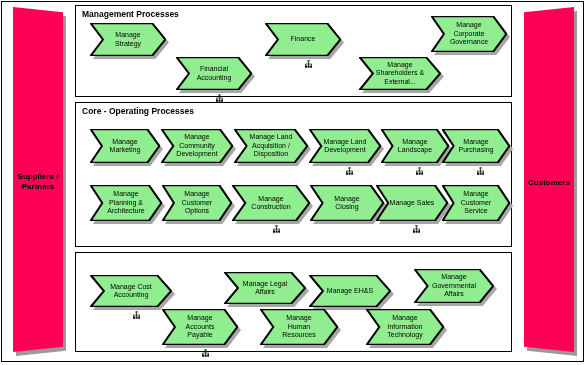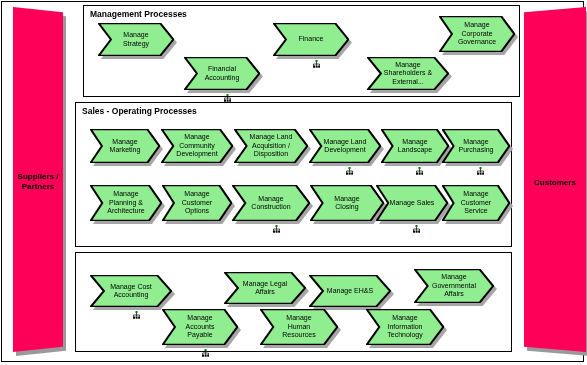--- a/index.html
+++ b/index.html
@@ -18,32 +18,32 @@
   .band .body{position:absolute;left:0;top:0;width:100%;height:100%;
     background:#ff0059;}
   .band .label{position:absolute;left:0;width:100%;text-align:center;
     font-size:8px;line-height:10px;font-weight:700;color:#000;}
 
   #band-left{left:13px;top:7px;width:50px;height:345px;}
   #band-left .body{clip-path:polygon(0% 0%,100% 1.5%,100% 98.5%,0% 100%);}
   #band-left .shadow{clip-path:polygon(0% 0%,100% 1.5%,100% 98.5%,0% 100%);}
   #band-left .label{top:165px;}
 
-  #band-right{left:524px;top:7px;width:50px;height:345px;padding-left:12px;}
+  #band-right{left:524px;top:7px;width:50px;height:345px;}
   #band-right .body{clip-path:polygon(0% 1.5%,100% 0%,100% 100%,0% 98.5%);}
   #band-right .shadow{clip-path:polygon(0% 1.5%,100% 0%,100% 100%,0% 98.5%);}
   #band-right .label{top:171px;}
 
   
   .group{position:absolute;border:1px solid #000;background:#fff;
     box-sizing:border-box;}
   .group-title{position:absolute;left:6px;top:3px;font-size:8.5px;
     font-weight:700;letter-spacing:0px;white-space:nowrap;}
 
-  #group-management{left:83px;top:5px;width:437px;height:92px;}
+  #group-management{left:75px;top:5px;width:437px;height:92px;}
   #group-operating{left:75px;top:102px;width:437px;height:145px;}
   #group-enablement{left:75px;top:252px;width:437px;height:100px;}
 
   
   .chev{position:absolute;}
   .chev .sh{position:absolute;left:3px;top:3px;width:100%;height:100%;
     background:#a6a6a6;
     clip-path:polygon(0% 0%,82% 0%,100% 50%,82% 100%,0% 100%,16% 50%);}
   .chev .bd{position:absolute;left:0;top:0;width:100%;height:100%;
     background:#90ee90;border:0;
@@ -143,21 +143,21 @@
         <div class="ol">
           <svg viewBox="0 0 100 100" preserveAspectRatio="none">
             <polygon points="1,1 82,1 99,50 82,99 1,99 17,50" fill="none" stroke="#000000" stroke-width="2" vector-effect="non-scaling-stroke"></polygon>
           </svg>
         </div>
         <div class="tx">Manage<br>Corporate<br>Governance</div>
       </div>
     </div>
 
   <div class="group" id="group-operating">
-    <div class="group-title">Sales - Operating Processes</div>
+    <div class="group-title">Core - Operating Processes</div>
   <div class="chev" style="left: 14px; top: 26px; width: 70px; height: 34px;">
         <div class="sh" style="background: rgb(166, 166, 166);"></div>
         <div class="bd" style="background: rgb(144, 238, 144);"></div>
         <div class="ol">
           <svg viewBox="0 0 100 100" preserveAspectRatio="none">
             <polygon points="1,1 82,1 99,50 82,99 1,99 17,50" fill="none" stroke="#000000" stroke-width="2" vector-effect="non-scaling-stroke"></polygon>
           </svg>
         </div>
         <div class="tx">Manage<br>Marketing</div>
       </div>

